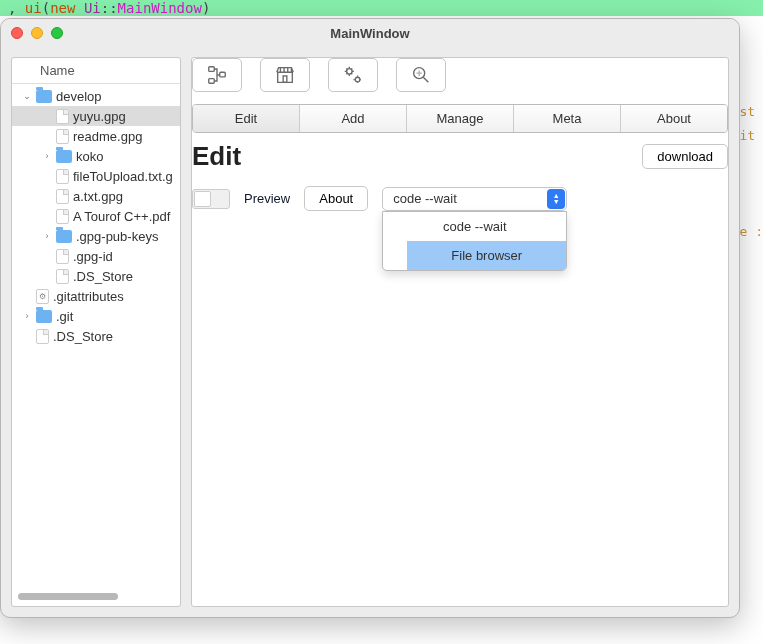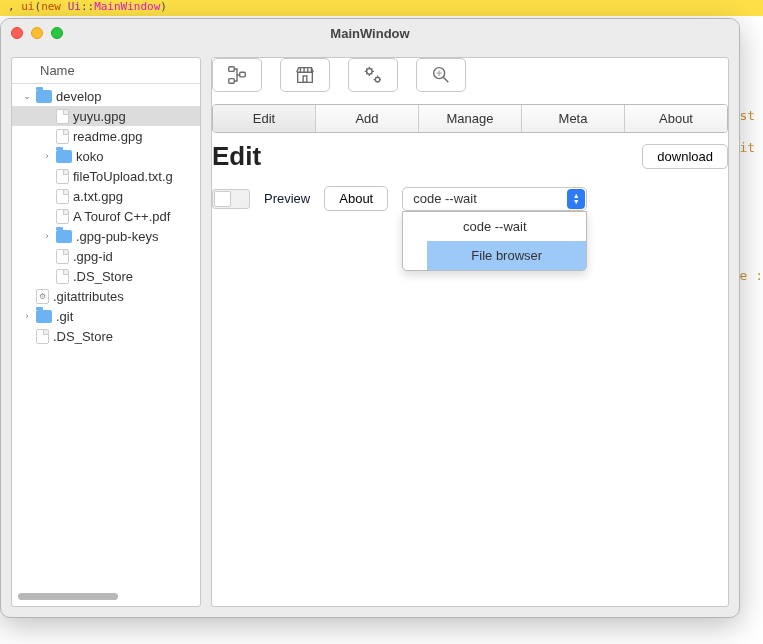--- a/index.html
+++ b/index.html
@@ -8,24 +8,24 @@
       font-size: 13px;
       background: #fff;
       color: #333;
       width: 763px;
       height: 644px;
       overflow: hidden;
     }
     .code-strip {
       padding: 0 8px;
       font-family: Menlo, monospace;
-      font-size: 11px;
+      font-size: 14px;
       color: #444;
       height: 16px;
-      background: #fde047;
+      background: #86efac;
     }
     .code-strip .kw { color: #c64d00; }
     .code-strip .cls1 { color: #a32ba3; }
     .code-strip .cls2 { color: #d51bc8; }
     .window {
       position: absolute;
       left: 0;
       top: 18px;
       width: 740px;
       height: 600px;
@@ -61,21 +61,21 @@
       gap: 10px;
       padding: 10px;
       height: calc(100% - 28px);
     }
     .panel {
       background: #fff;
       border: 1px solid #c8c8c8;
       border-radius: 3px;
     }
     .sidebar {
-      width: 190px;
+      width: 170px;
       display: flex;
       flex-direction: column;
       position: relative;
     }
     .tree-header {
       padding: 5px 8px 5px 28px;
       border-bottom: 1px solid #ddd;
       color: #555;
       font-weight: 500;
     }
@@ -293,21 +293,21 @@
     }
     .bg-fragments {
       position: absolute;
       right: 0;
       top: 100px;
       font-family: Menlo, monospace;
       font-size: 13px;
       color: #c48a20;
       opacity: .9;
       text-align: left;
-      line-height: 32px;
+      line-height: 24px;
     }
     .preview-label { color: #0f172a; }
   </style>
 </head>
 <body>
 
 <div class="code-strip">
   <span>, </span><span class="kw">ui</span><span>(</span><span class="kw">new </span><span class="cls1">Ui</span><span>::</span><span class="cls2">MainWindow</span><span>)</span>
 </div>
 

